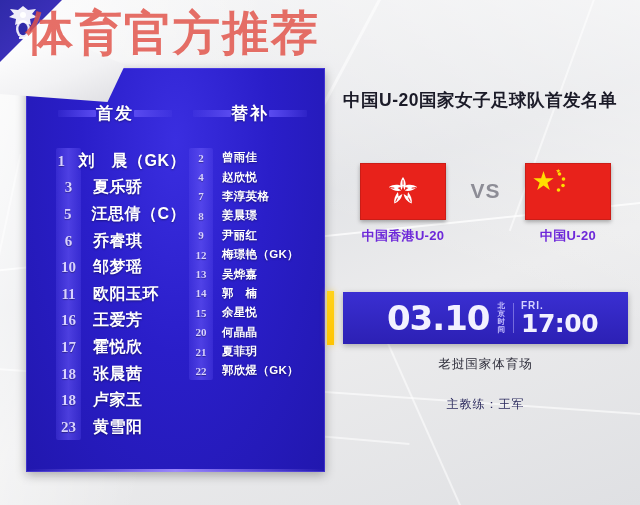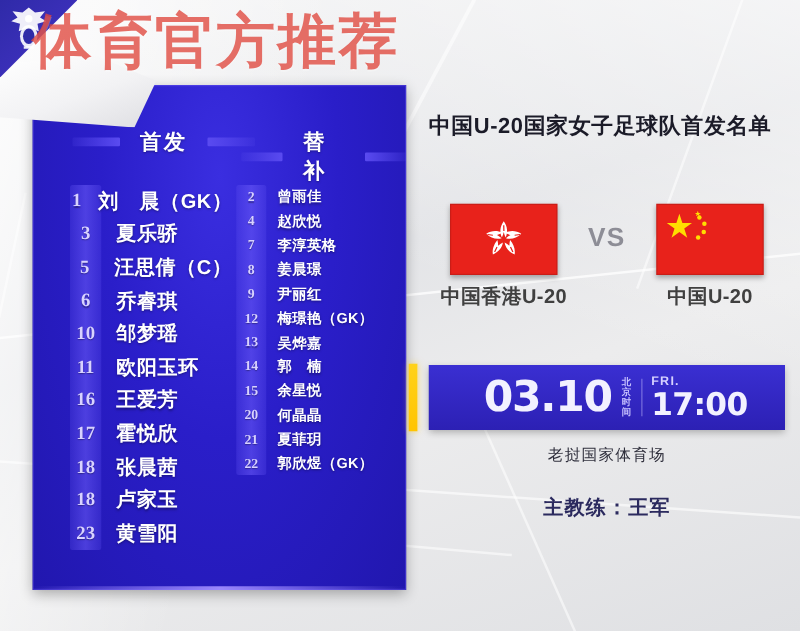--- a/index.html
+++ b/index.html
@@ -82,21 +82,21 @@
     overflow:hidden;
   }
   #panel:after{
     content:"";
     position:absolute; left:0; right:0; bottom:0; height:3px;
     background:linear-gradient(90deg,rgba(130,110,255,0),rgba(160,140,255,.95),rgba(130,110,255,0));
   }
 
   .col-head{
     position:absolute; top:34px;
-    display:flex; align-items:center; gap:16px;
+    display:flex; align-items:center; gap:0;
   }
   .col-head .bar{
     width:38px; height:7px; border-radius:1px;
     background:linear-gradient(90deg,rgba(90,78,235,.15),#5a4bf0);
   }
   .col-head .bar.r{ background:linear-gradient(90deg,#5a4bf0,rgba(90,78,235,.15)); }
   .col-head .txt{
     font-size:17px; font-weight:700; color:#fff; letter-spacing:2px;
     text-shadow:0 1px 2px rgba(0,0,0,.35);
   }
@@ -159,21 +159,21 @@
   .flag{
     width:86px; height:57px; position:relative; overflow:hidden;
     box-shadow:0 2px 4px rgba(0,0,0,.3);
     border:1px solid rgba(0,0,0,.12);
   }
   .flag-hk{ background:#e8221b; }
   .flag-cn{ background:#e8221b; }
   .bauhinia{ position:absolute; left:50%; top:50%; transform:translate(-50%,-50%); }
   .cn-stars{ position:absolute; left:0; top:0; }
   .teamname{
-    margin-top:7px; font-size:16px; font-weight:700; color:#404040;
+    margin-top:7px; font-size:13px; font-weight:700; color:#6d28d9;
     white-space:nowrap; letter-spacing:.3px;
   }
   #vs{
     font-size:21px; font-weight:700; color:#8d8d96;
     margin-top:16px; letter-spacing:1px;
   }
 
   
   #dtbar{
     position:absolute; left:343px; top:292px; width:285px; height:52px;
@@ -200,21 +200,21 @@
     font-family:"DejaVu Sans","Liberation Sans",sans-serif;
     font-size:25px; font-weight:700; color:#f2f1ff; line-height:1; letter-spacing:-.5px;
   }
 
   #venue{
     position:absolute; left:343px; top:356px; width:285px;
     text-align:center; font-size:12.5px; color:#2f2f3c; letter-spacing:1px; z-index:5;
   }
   #coach{
     position:absolute; left:343px; top:396px; width:285px;
-    text-align:center; font-size:16px; font-weight:700; color:#2b2a5e;
+    text-align:center; font-size:12px; font-weight:400; color:#2b2a5e;
     letter-spacing:1px; z-index:5;
   }
 </style>
 </head>
 <body>
 
 <div id="bg">
   <div class="streak s1"></div>
   <div class="streak s2"></div>
   <div class="streak s3"></div>

